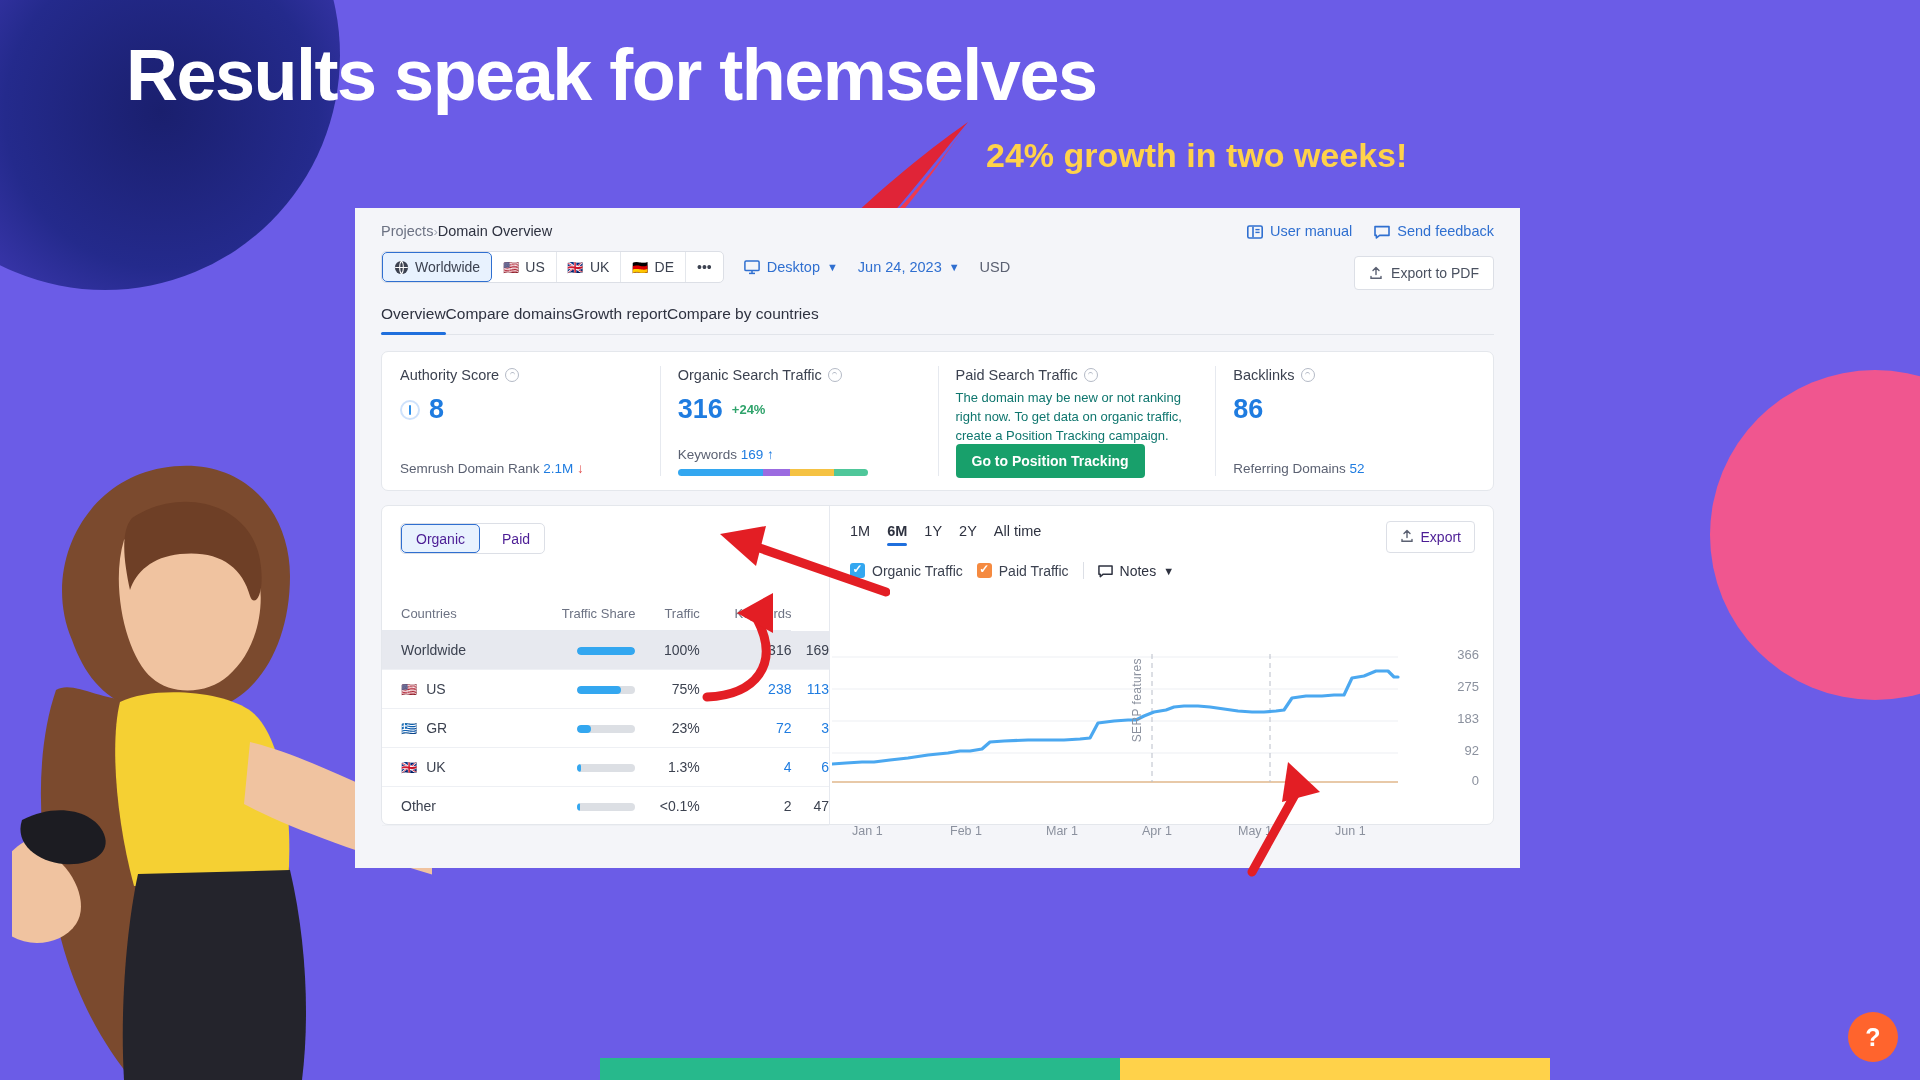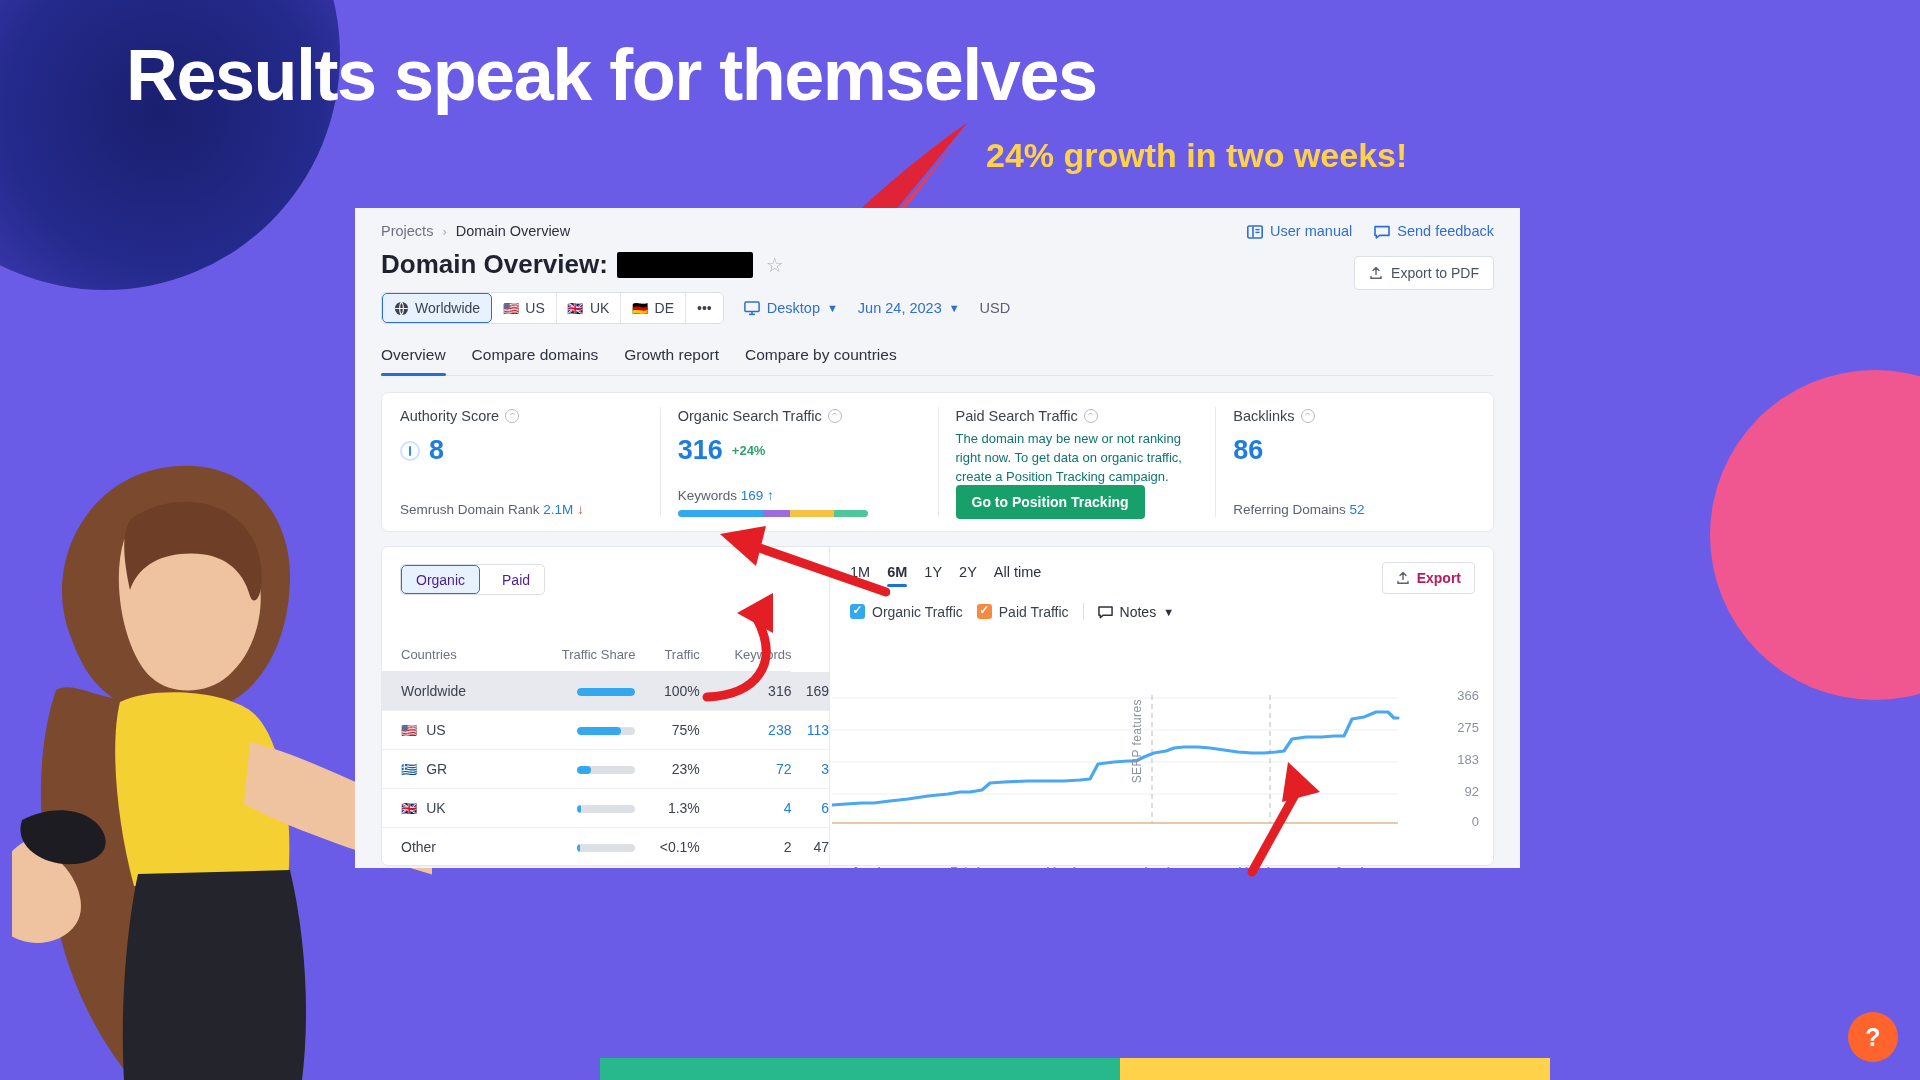--- a/index.html
+++ b/index.html
@@ -44,21 +44,21 @@
   
   .app{
     position:absolute; left:355px; top:208px;
     width:1165px; height:660px;
     background:#F4F5F9;
     overflow:hidden;
   }
   .app-inner{ padding:0 26px; }
   
   .breadcrumb{
-    display:flex; align-items:center; gap:9px;
+    display:flex; align-items:center; 
     padding-top:15px; font-size:14.5px; color:#6c7283;
   }
   .breadcrumb .sep{ color:#aab0bd; font-size:13px; }
   .breadcrumb .crumb-link{ color:#6c7283; }
   .breadcrumb .crumb-current{ color:#2e3240; }
   .topright{
     position:absolute; right:26px; top:15px;
     display:flex; align-items:center; gap:22px;
     font-size:14.5px; color:#2f6fd0;
   }
@@ -96,21 +96,21 @@
   .country-btn.active{ background:#E8F2FE; border:1px solid #2f6fd0; border-radius:5px; }
   .flag{ font-size:13px; line-height:1; }
   .device-sel, .date-sel{
     display:flex; align-items:center; gap:7px;
     font-size:14.5px; color:#2f6fd0;
   }
   .currency{ font-size:14.5px; color:#5b6172; }
   .caret{ font-size:11px; }
   
   .tabs{
-    display:flex; gap:26px; margin-top:22px;
+    display:flex; margin-top:22px;
     border-bottom:1px solid #e1e4ea;
   }
   .tab{
     font-size:15.5px; color:#2e3240; padding-bottom:11px;
     position:relative;
   }
   .tab.active::after{
     content:""; position:absolute; left:0; right:0; bottom:-1px;
     height:3px; background:#1f6fdd; border-radius:2px;
   }
@@ -216,23 +216,23 @@
   .right-pane{ flex:1; position:relative; padding:17px 18px 0 20px; }
   .range-tabs{ display:flex; gap:17px; font-size:14.5px; color:#2e3240; }
   .range-tab{ position:relative; padding-bottom:7px; }
   .range-tab.active{ font-weight:bold; }
   .range-tab.active::after{
     content:""; position:absolute; left:0; right:0; bottom:0;
     height:3px; background:#1f6fdd; border-radius:2px;
   }
   .export-btn{
     position:absolute; right:18px; top:15px;
-    display:flex; align-items:center; gap:7px;
+    display:flex; gap:7px;
     background:#fff; border:1px solid #dcdfe6; border-radius:4px;
-    padding:7px 13px; font-size:14px; color:#be185d;font-weight:bold;
+    padding:7px 13px; font-size:14px; color:#4c1d95;
   }
   .chart-title{ margin-top:17px; font-size:17px; font-weight:bold; color:#1f2330; }
   .chart-title span.sub{ font-weight:normal; color:#6c7283; }
   .legend{
     display:flex; align-items:center; gap:14px; margin-top:16px; font-size:14px; color:#3c4250;
   }
   .lg{ display:flex; align-items:center; gap:7px; }
   .cb{ width:15px; height:15px; border-radius:3px; position:relative; }
   .cb::after{
     content:"✓"; position:absolute; left:2.5px; top:-1px; color:#fff; font-size:12px; font-weight:bold;
@@ -334,25 +334,20 @@
         <span>User manual</span>
       </div>
       <div class="tr-item">
         <svg width="16" height="14" viewBox="0 0 16 14">
           <path d="M1 1.6 H15 V10.4 H5.6 L2.4 13 V10.4 H1 Z" fill="none" stroke="#2f6fd0" stroke-width="1.6" stroke-linejoin="round"></path>
         </svg>
         <span>Send feedback</span>
       </div>
     </div>
 
-    <div class="title-row">
-      <span class="page-title">Domain Overview:</span>
-      <span class="redacted"></span>
-      <span class="star-icon">☆</span>
-    </div>
 
     <div class="export-pdf">
       <svg width="14" height="14" viewBox="0 0 14 14">
         <path d="M7 1.5 L7 8.5 M4 4.5 L7 1.5 L10 4.5" fill="none" stroke="#5b6172" stroke-width="1.4" stroke-linecap="round" stroke-linejoin="round"></path>
         <path d="M2 10.5 L2 12.3 L12 12.3 L12 10.5" fill="none" stroke="#5b6172" stroke-width="1.4" stroke-linecap="round"></path>
       </svg>
       <span>Export to PDF</span>
     </div>
 
     <div class="filter-row">

